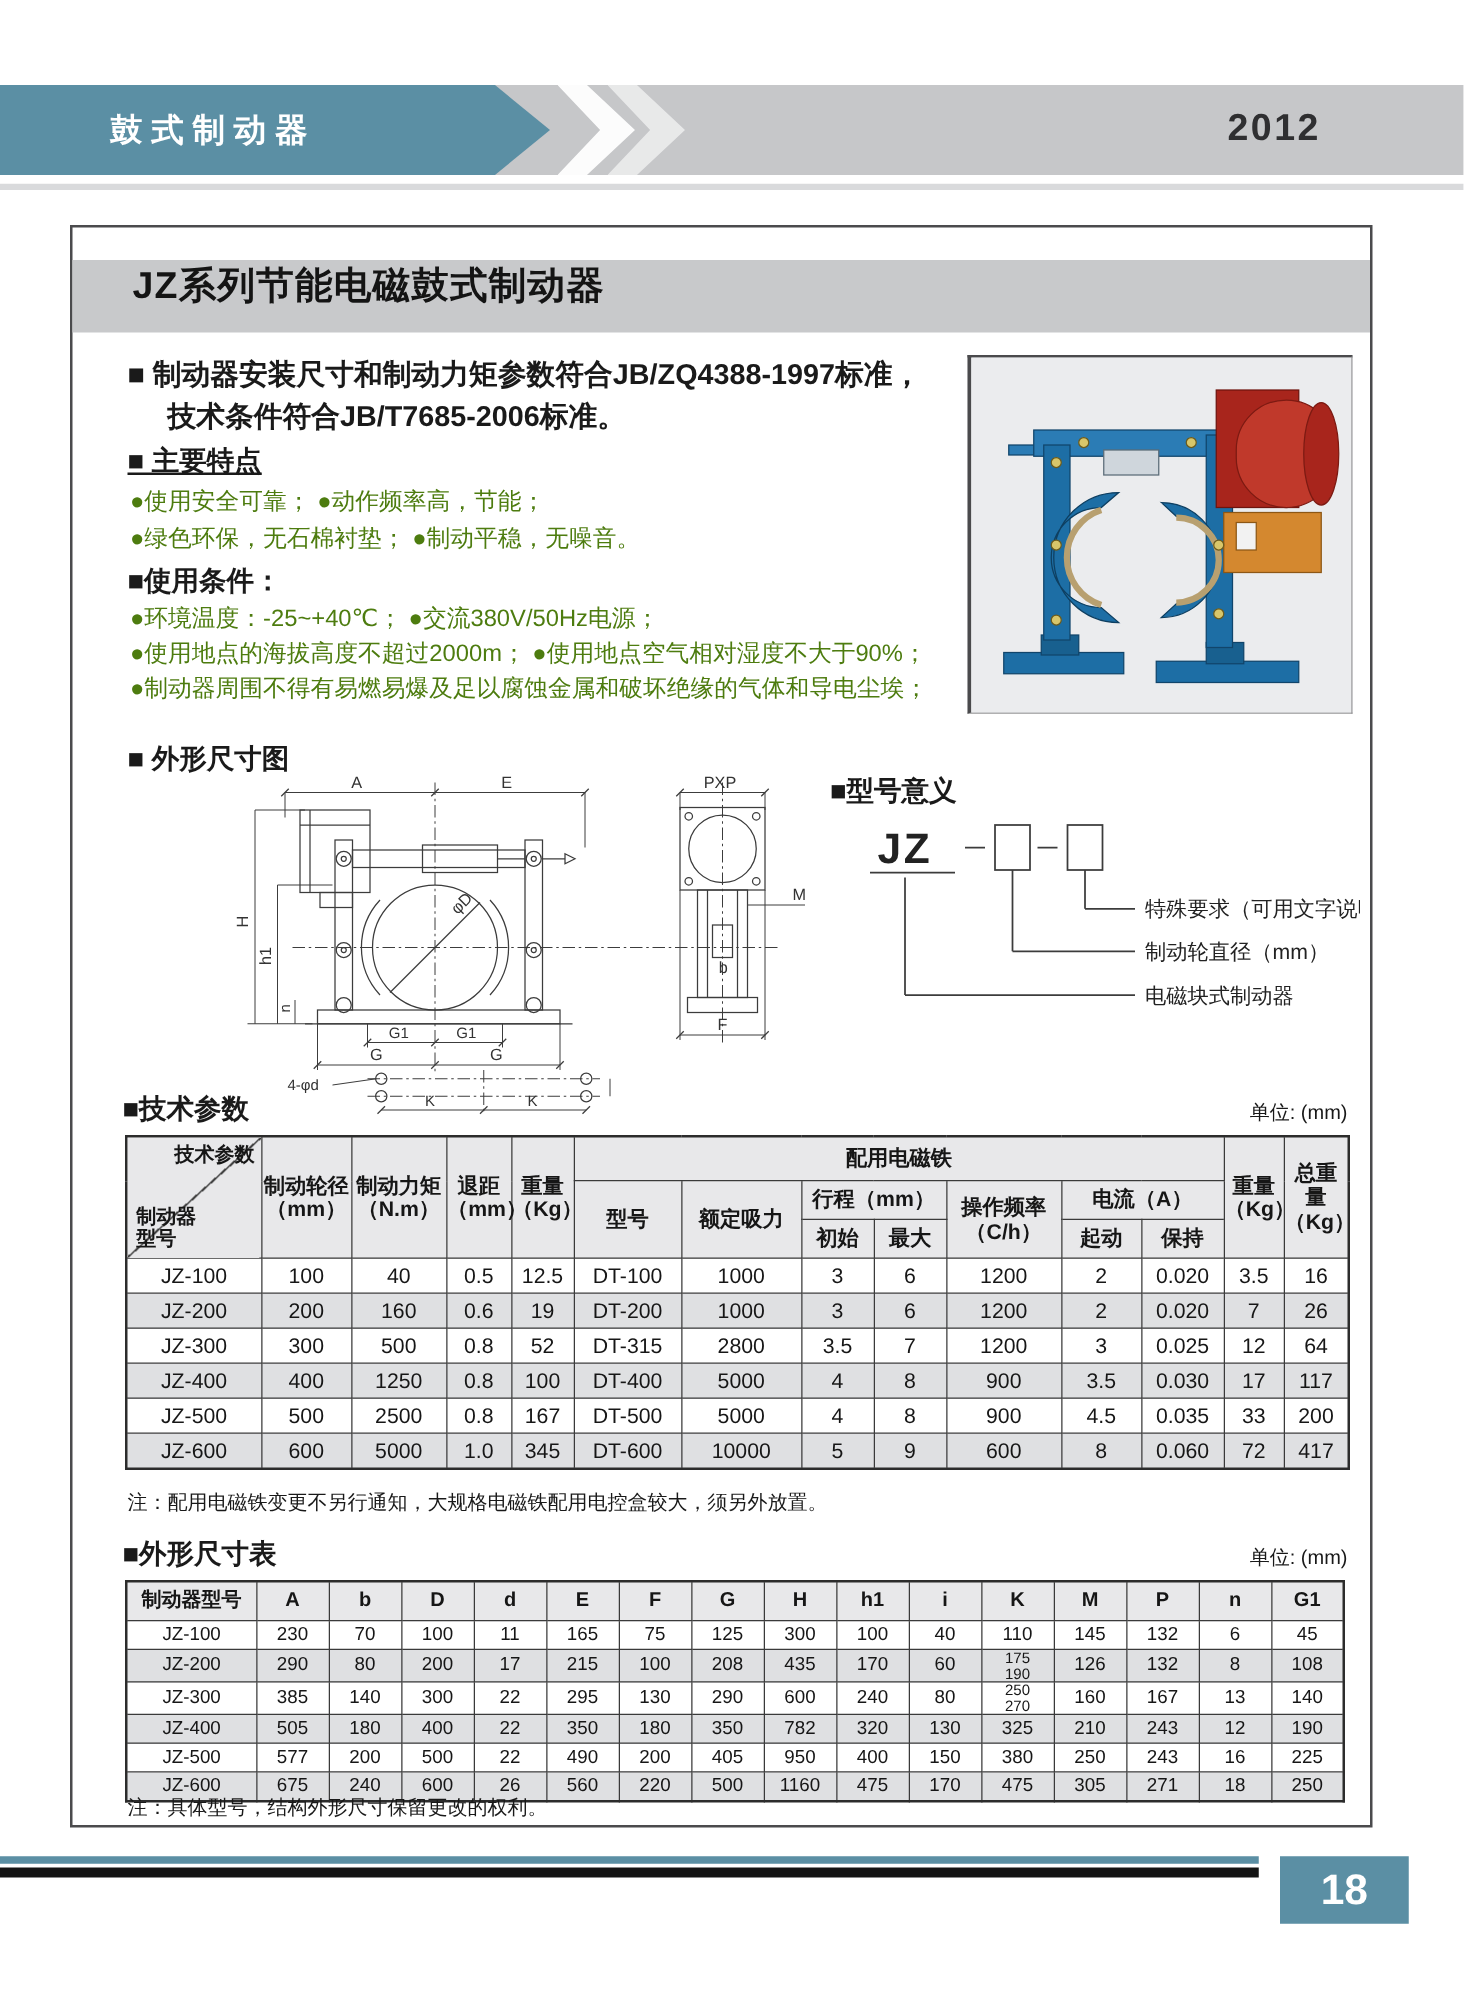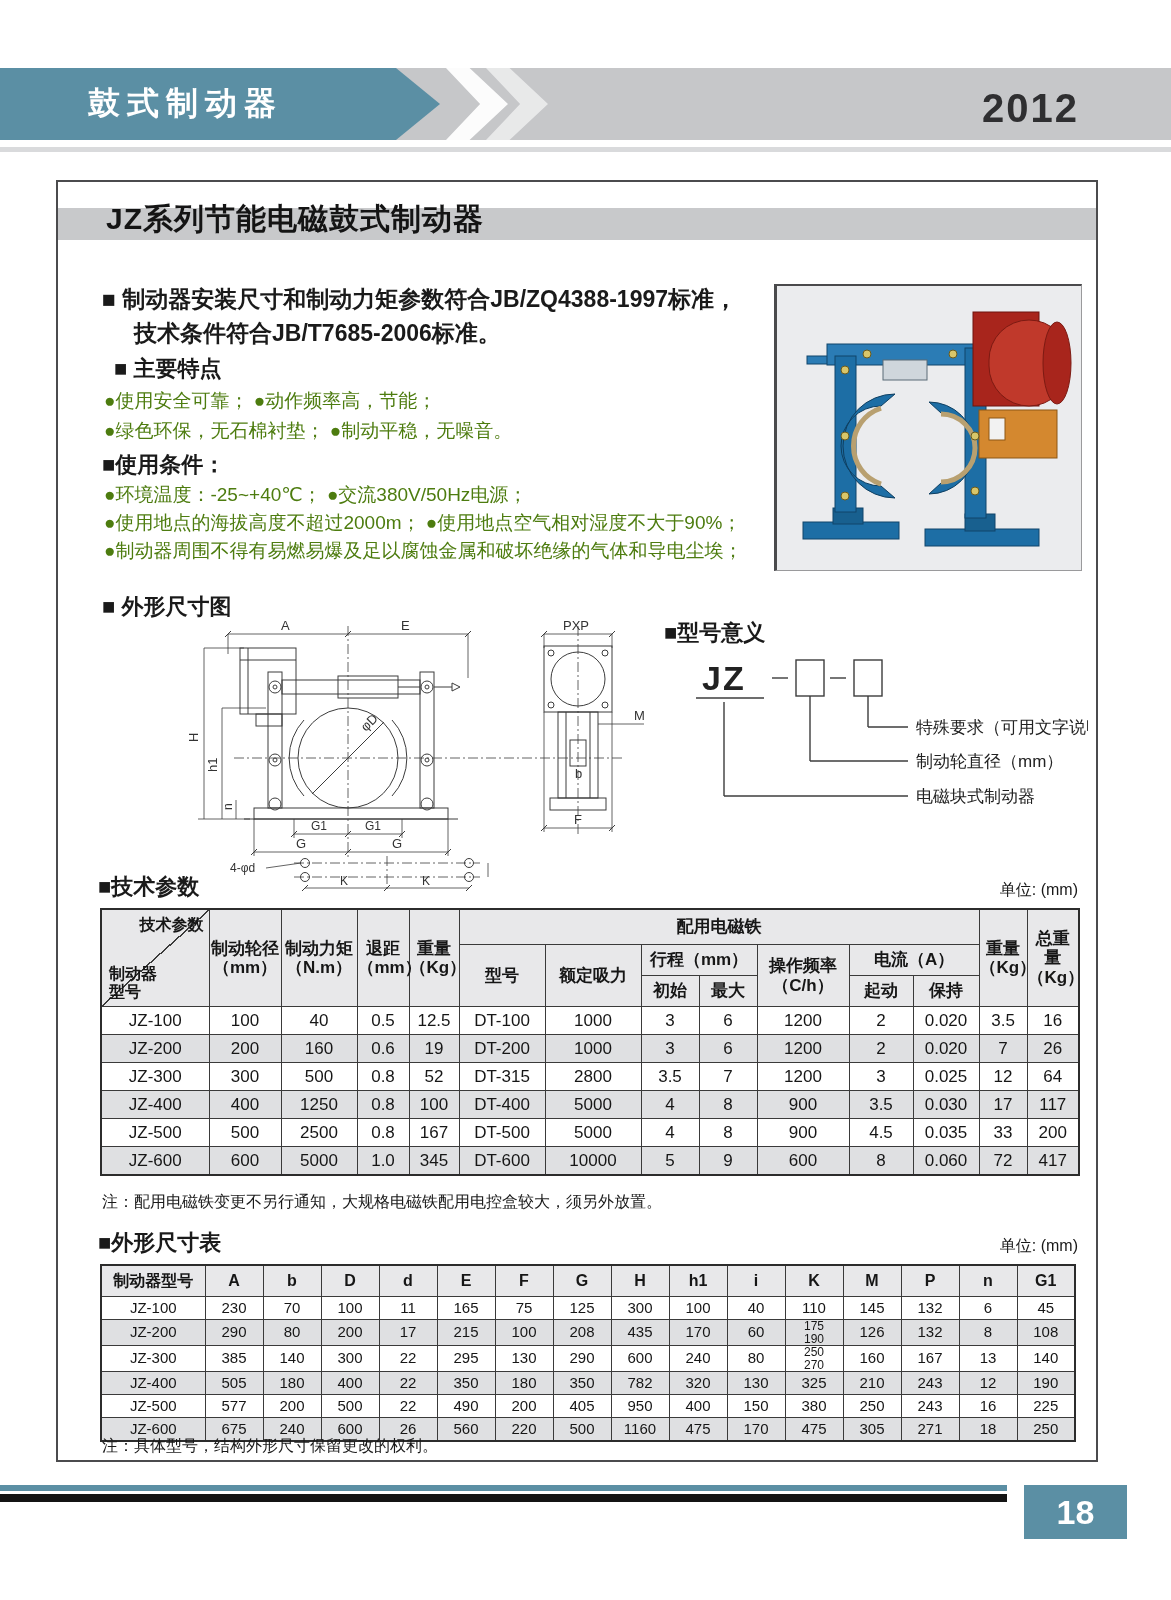--- a/index.html
+++ b/index.html
@@ -3,30 +3,30 @@
 <meta charset="utf-8">
 <style>
   html,body{margin:0;padding:0;background:#fff;}
   .page{position:relative;width:1171px;height:1600px;background:#fff;overflow:hidden;
         font-family:"Liberation Sans","DejaVu Sans",sans-serif;color:#1a1a1a;}
   
   .band{position:absolute;left:0;top:68px;width:100%;height:72px;background:#c6c7c9;}
   .teal-banner{position:absolute;left:0;top:68px;width:440px;height:72px;background:#5b8fa4;
         clip-path:polygon(0 0,90% 0,100% 50%,90% 100%,0 100%);
         display:flex;align-items:center;box-sizing:border-box;padding-left:88px;
-        color:#fff;font-size:32px;font-weight:700;letter-spacing:7px;}
+        color:#fff;font-size:26px;font-weight:700;letter-spacing:7px;}
   .chev{position:absolute;top:68px;width:62px;height:72px;background:#fff;
         clip-path:polygon(0 0,38% 0,100% 50%,38% 100%,0 100%,55% 50%);}
   .chev1{left:446px;opacity:.95;}
   .chev2{left:486px;opacity:.6;}
-  .year{position:absolute;left:982px;top:86px;font-size:40px;font-weight:600;color:#2f2f31;letter-spacing:2px;}
+  .year{position:absolute;left:982px;top:86px;font-size:30px;font-weight:600;color:#2f2f31;letter-spacing:2px;}
   .sep{position:absolute;left:0;top:147px;width:100%;height:5px;background:#d9dadc;}
   
   .main-box{position:absolute;left:56px;top:180px;width:1038px;height:1278px;border:2px solid #4b4b4d;background:#fff;}
-  .title-band{position:absolute;left:0;top:26px;width:100%;height:32px;background:#c8c9cb;display:flex;align-items:flex-end;}
+  .title-band{position:absolute;left:0;top:26px;width:100%;height:58px;background:#c8c9cb;display:flex;align-items:flex-start;}
   .title-band span{margin-left:48px;font-size:30px;font-weight:700;color:#141414;letter-spacing:1px;}
   .abs{position:absolute;}
   .intro{font-size:23px;font-weight:700;}
   .sec{font-size:22px;font-weight:700;}
   .bullet{font-size:19px;font-weight:500;color:#4d7c0f;}
   .note{font-size:16px;color:#191919;}
   .unit{font-size:16px;color:#191919;}
   
   .photo{position:absolute;left:716px;top:102px;width:304px;height:284px;background:#ebecee;
          border:1px solid #9a9a9c;border-left:3px solid #4a4a4c;border-top:2px solid #4a4a4c;}
@@ -86,21 +86,21 @@
 
   <div class="main-box">
 
     <div class="title-band">
       <span>JZ系列节能电磁鼓式制动器</span>
     </div>
 
     <div class="abs intro" style="left:44px;top:102px;">■ 制动器安装尺寸和制动力矩参数符合JB/ZQ4388-1997标准，</div>
     <div class="abs intro" style="left:76px;top:136px;">技术条件符合JB/T7685-2006标准。</div>
 
-    <div class="abs sec" style="left:56px;top:172px;">■ 主要特点</div>
+    <div class="abs sec" style="left:44px;top:172px;text-decoration:underline;">■ 主要特点</div>
     <div class="abs bullet" style="left:46px;top:206px;">●使用安全可靠；  ●动作频率高，节能；</div>
     <div class="abs bullet" style="left:46px;top:236px;">●绿色环保，无石棉衬垫；  ●制动平稳，无噪音。</div>
 
     <div class="abs sec" style="left:44px;top:268px;">■使用条件：</div>
     <div class="abs bullet" style="left:46px;top:300px;">●环境温度：-25~+40℃；          ●交流380V/50Hz电源；</div>
     <div class="abs bullet" style="left:46px;top:328px;">●使用地点的海拔高度不超过2000m；  ●使用地点空气相对湿度不大于90%；</div>
     <div class="abs bullet" style="left:46px;top:356px;">●制动器周围不得有易燃易爆及足以腐蚀金属和破坏绝缘的气体和导电尘埃；</div>
 
     <div class="abs sec" style="left:44px;top:410px;">■ 外形尺寸图</div>
 

